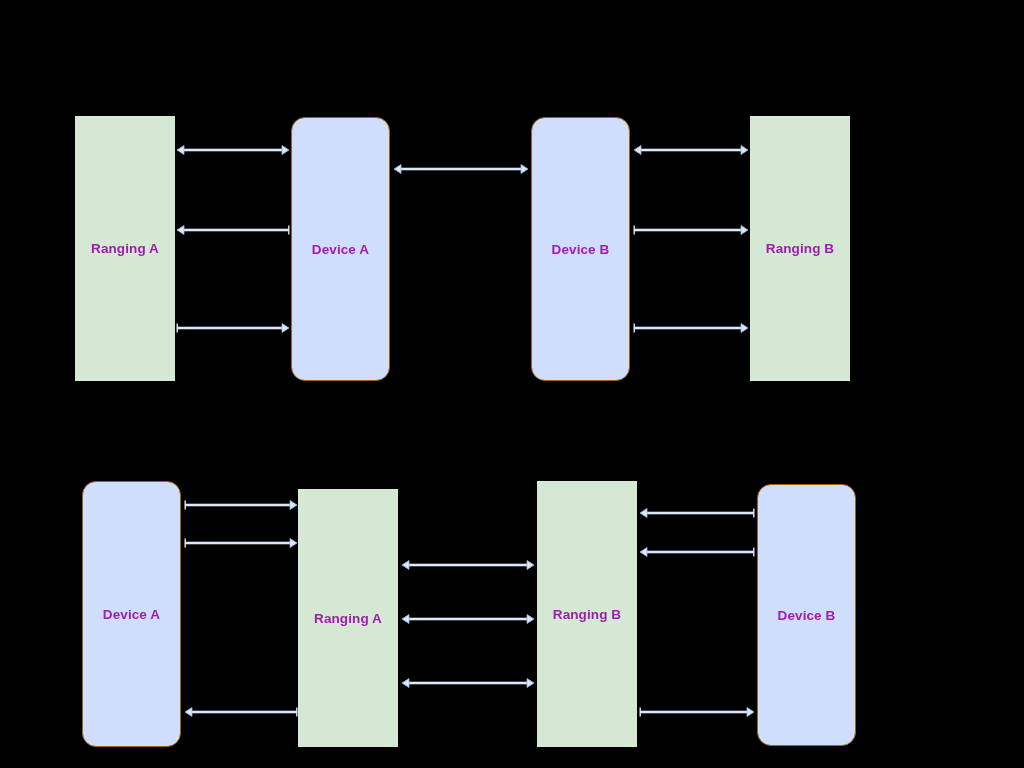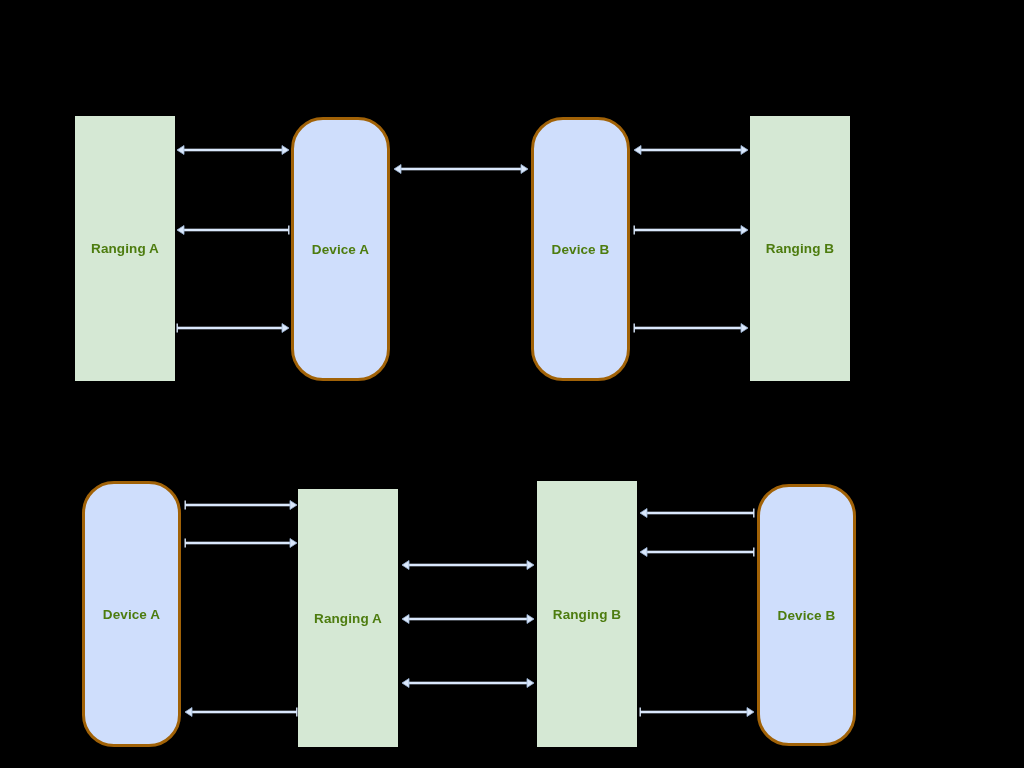--- a/index.html
+++ b/index.html
@@ -21,27 +21,27 @@
     align-items: center;
     justify-content: center;
     box-sizing: border-box;
   }
   .node-green {
     background: #d5e8d4;
     border: 1px solid #d5e8d4;
   }
   .node-blue {
     background: #cfdefc;
-    border: 3px solid #a16207;
-    border-radius: 32px;
+    border: 1px solid #a16207;
+    border-radius: 14px;
   }
   .node-label {
     font-size: 13.5px;
     font-weight: bold;
-    color: #4d7c0f;
+    color: #a21caf;
     letter-spacing: 0.1px;
     white-space: nowrap;
     text-align: center;
   }
   .arrow {
     position: absolute;
     height: 14px;
     pointer-events: none;
   }
   .arrow svg {

